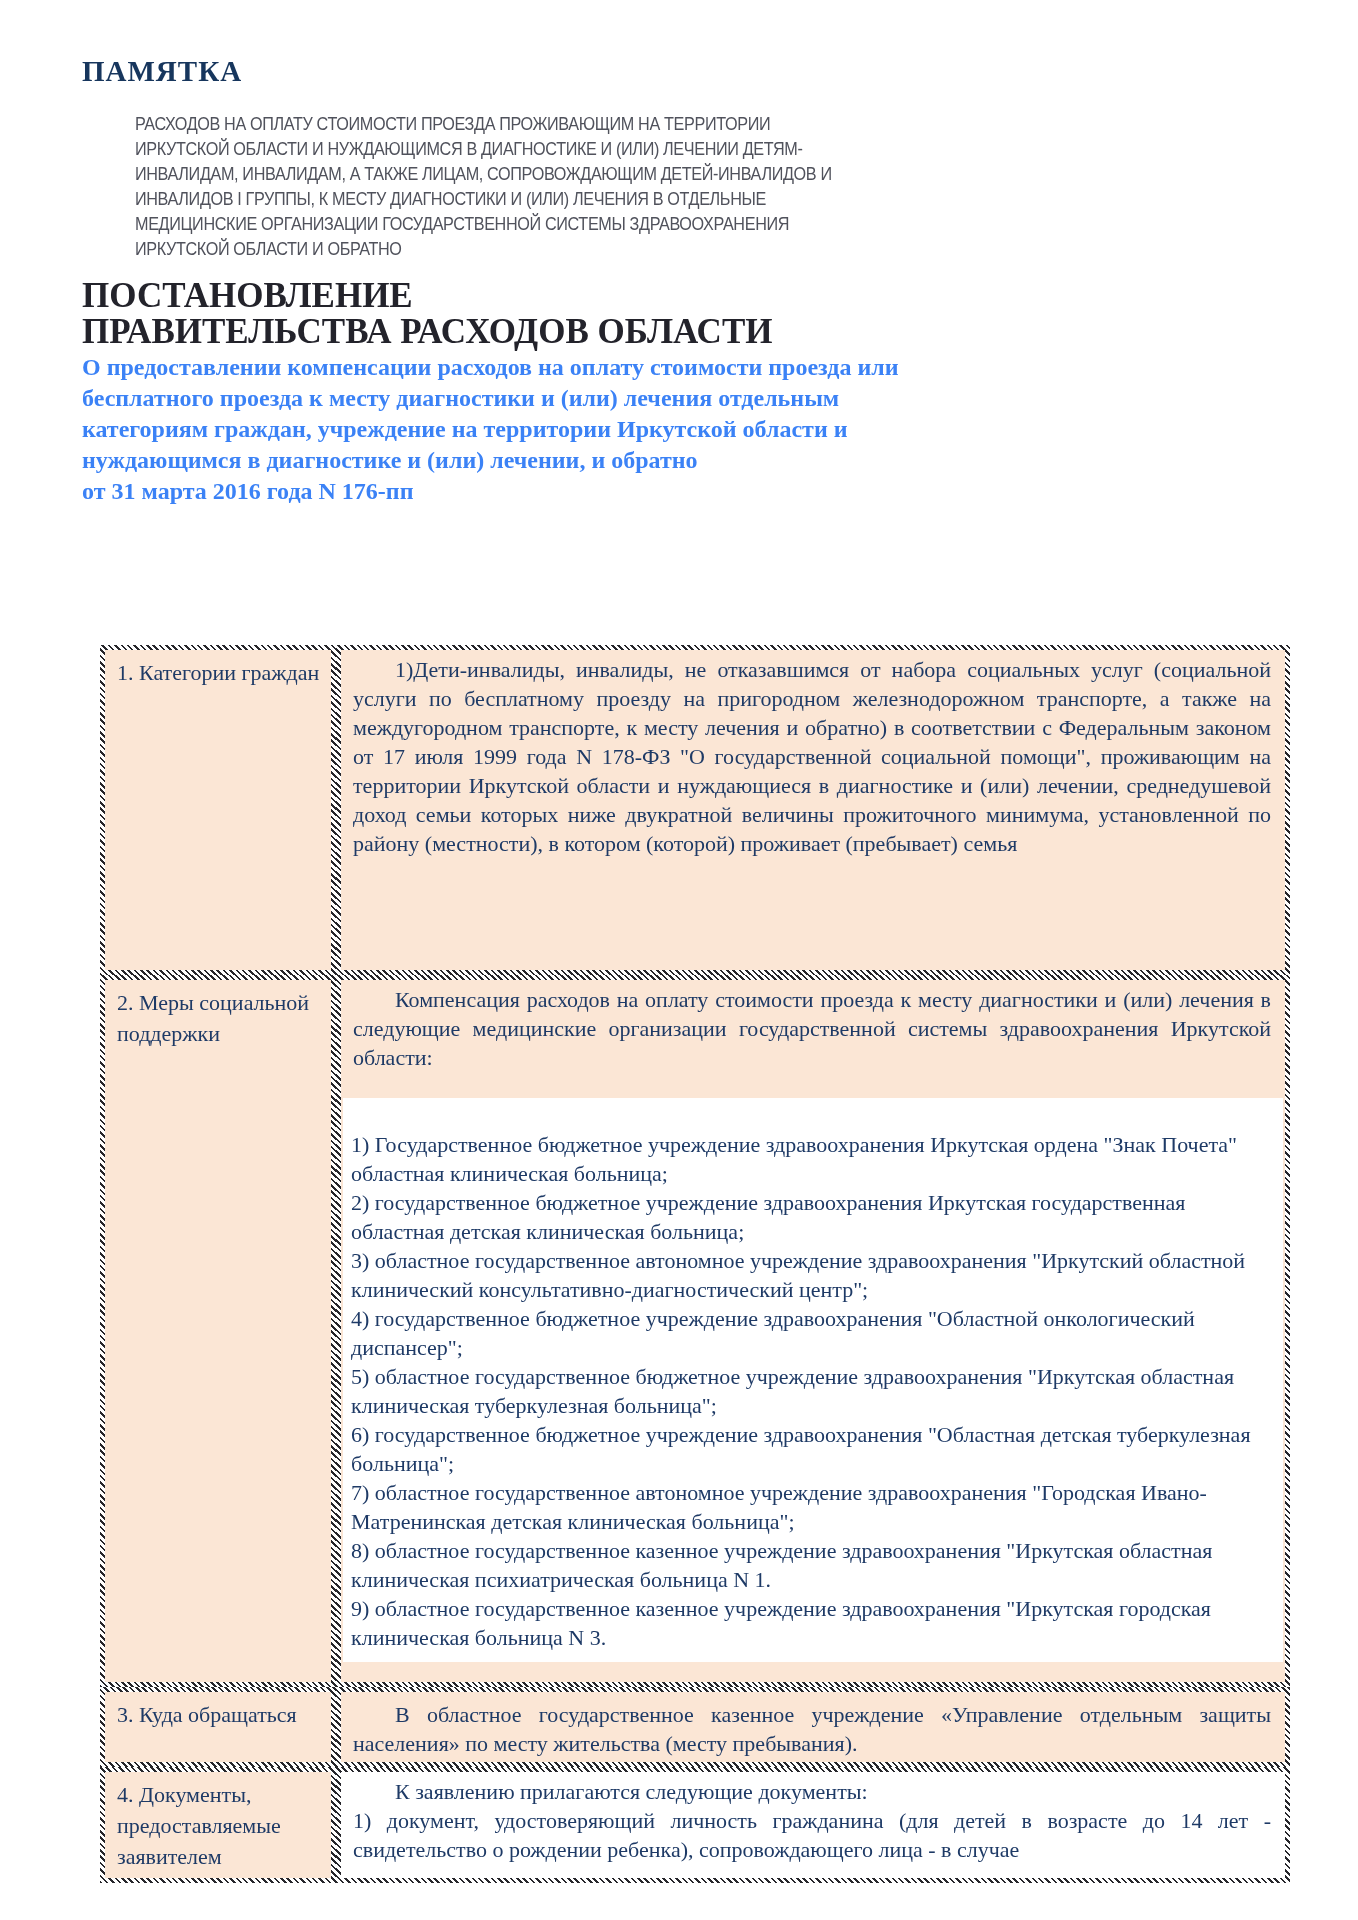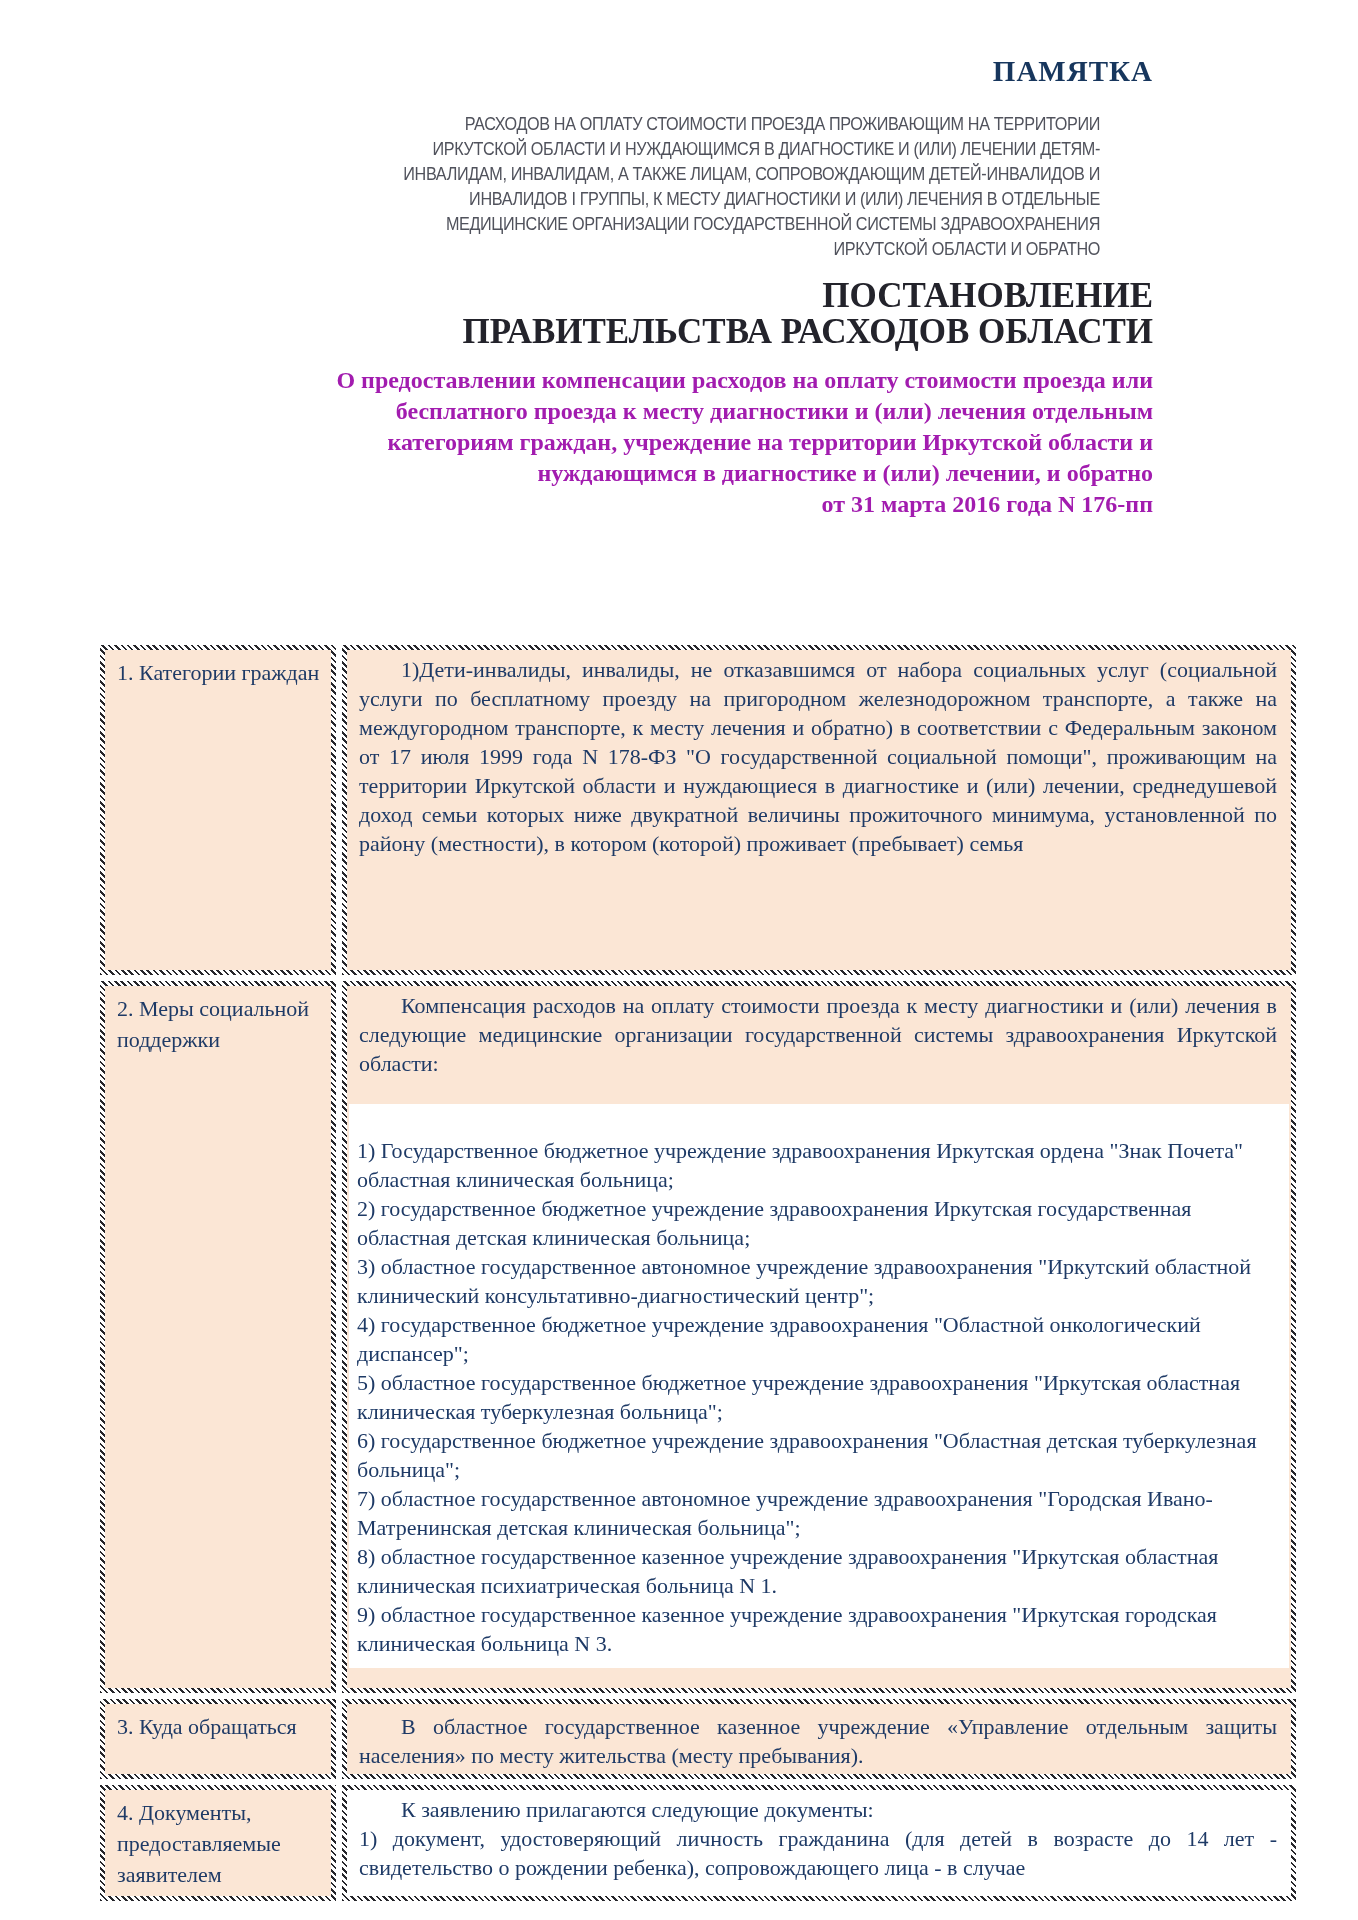--- a/index.html
+++ b/index.html
@@ -4,22 +4,22 @@
 <style>
   html,body { margin:0; padding:0; background:#ffffff; }
   .page {
     position:relative;
     width:1358px; height:1920px;
     background:#ffffff;
     overflow:hidden;
     font-family:"Liberation Serif", serif;
   }
   .header {
-    position:absolute; top:55px; left:93px; width:1060px;
-    text-align:right;
+    position:absolute; top:55px; left:82px; width:1060px;
+    text-align:left;
   }
   .doc-title {
     font-size:29px; font-weight:bold; color:#17365d;
     letter-spacing:1px;
     font-family:"Liberation Serif", serif;
   }
   .doc-subtitle {
     margin-top:24px;
     font-family:"Liberation Sans", sans-serif;
     font-size:18px; line-height:25px;
@@ -27,29 +27,28 @@
     letter-spacing:-0.4px;
     transform:scaleX(0.9);
     transform-origin:center top;
   }
   .decree-heading {
     margin-top:16px;
     font-size:35px; font-weight:bold; line-height:36px;
     color:#23232b;
   }
   .decree-title {
-    margin-top:15px;
+    margin-top:2px;
     font-size:24px; font-weight:bold; line-height:31px;
-    color:#a21caf;
+    color:#3b82f6;
   }
   .table-wrap {
     position:absolute; top:645px; left:100px; width:1196px;
     display:grid;
     grid-template-columns:236px 954px;
-    gap:6px;
   }
   .cell {
     box-sizing:border-box;
     background:#fbe6d5;
     background-clip:padding-box;
     border:5px solid transparent;
     border-image:repeating-linear-gradient(45deg,#26262b 0 1.8px,#ffffff 1.8px 4.5px) 5;
     color:#1e3a66;
     font-size:22px; line-height:29px;
   }

